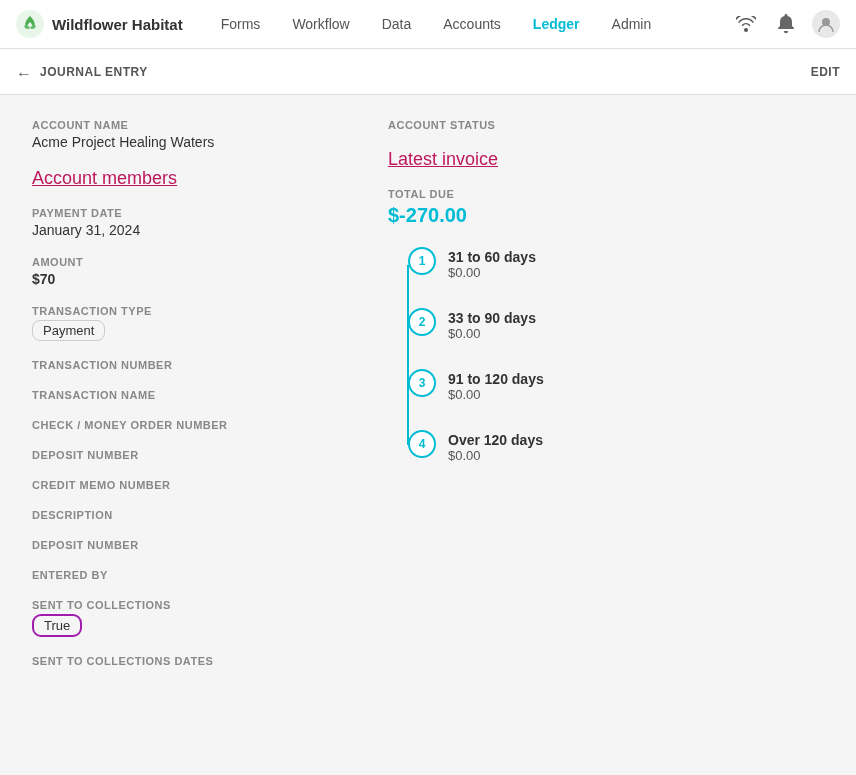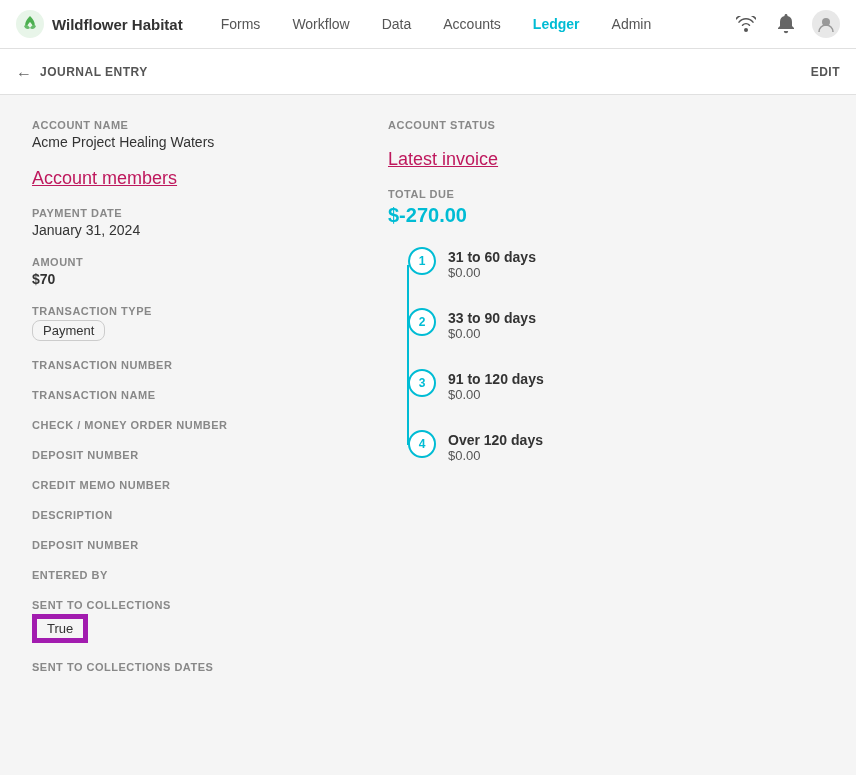--- a/index.html
+++ b/index.html
@@ -151,24 +151,24 @@
       font-weight: 600;
     }
     .field-value.transaction-type {
       border: 1px solid #ccc;
       display: inline-block;
       padding: 2px 10px;
       border-radius: 8px;
       font-size: 13px;
     }
     .field-value.sent-true {
-      border: 5px solid #a21caf;
+      border: 2px solid #a21caf;
       display: inline-block;
       padding: 2px 10px;
-      border-radius: 0;
+      border-radius: 9px;
       font-size: 13px;
     }
 
     
     .aging-section {
       margin-top: 8px;
     }
     .aging-total-label {
       font-size: 11px;
       font-weight: 600;

